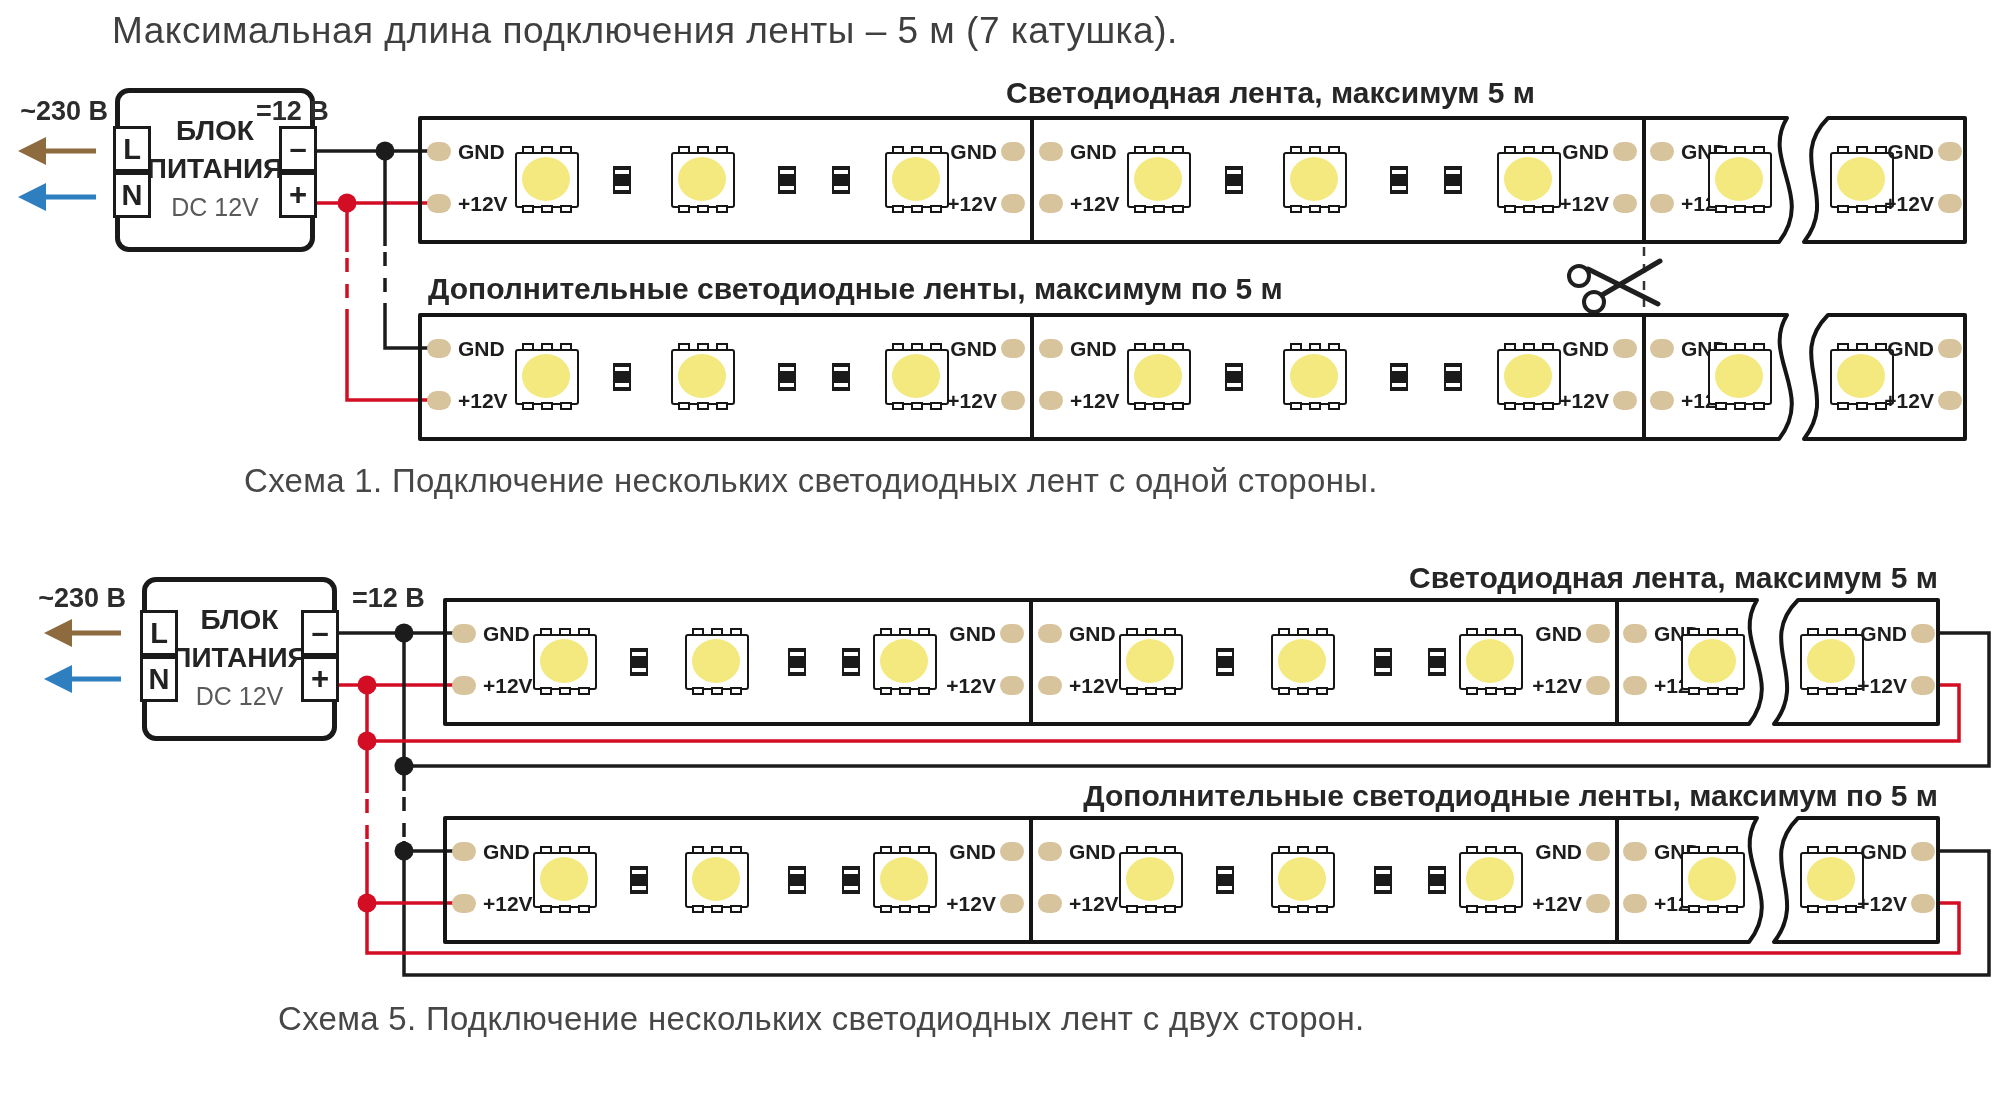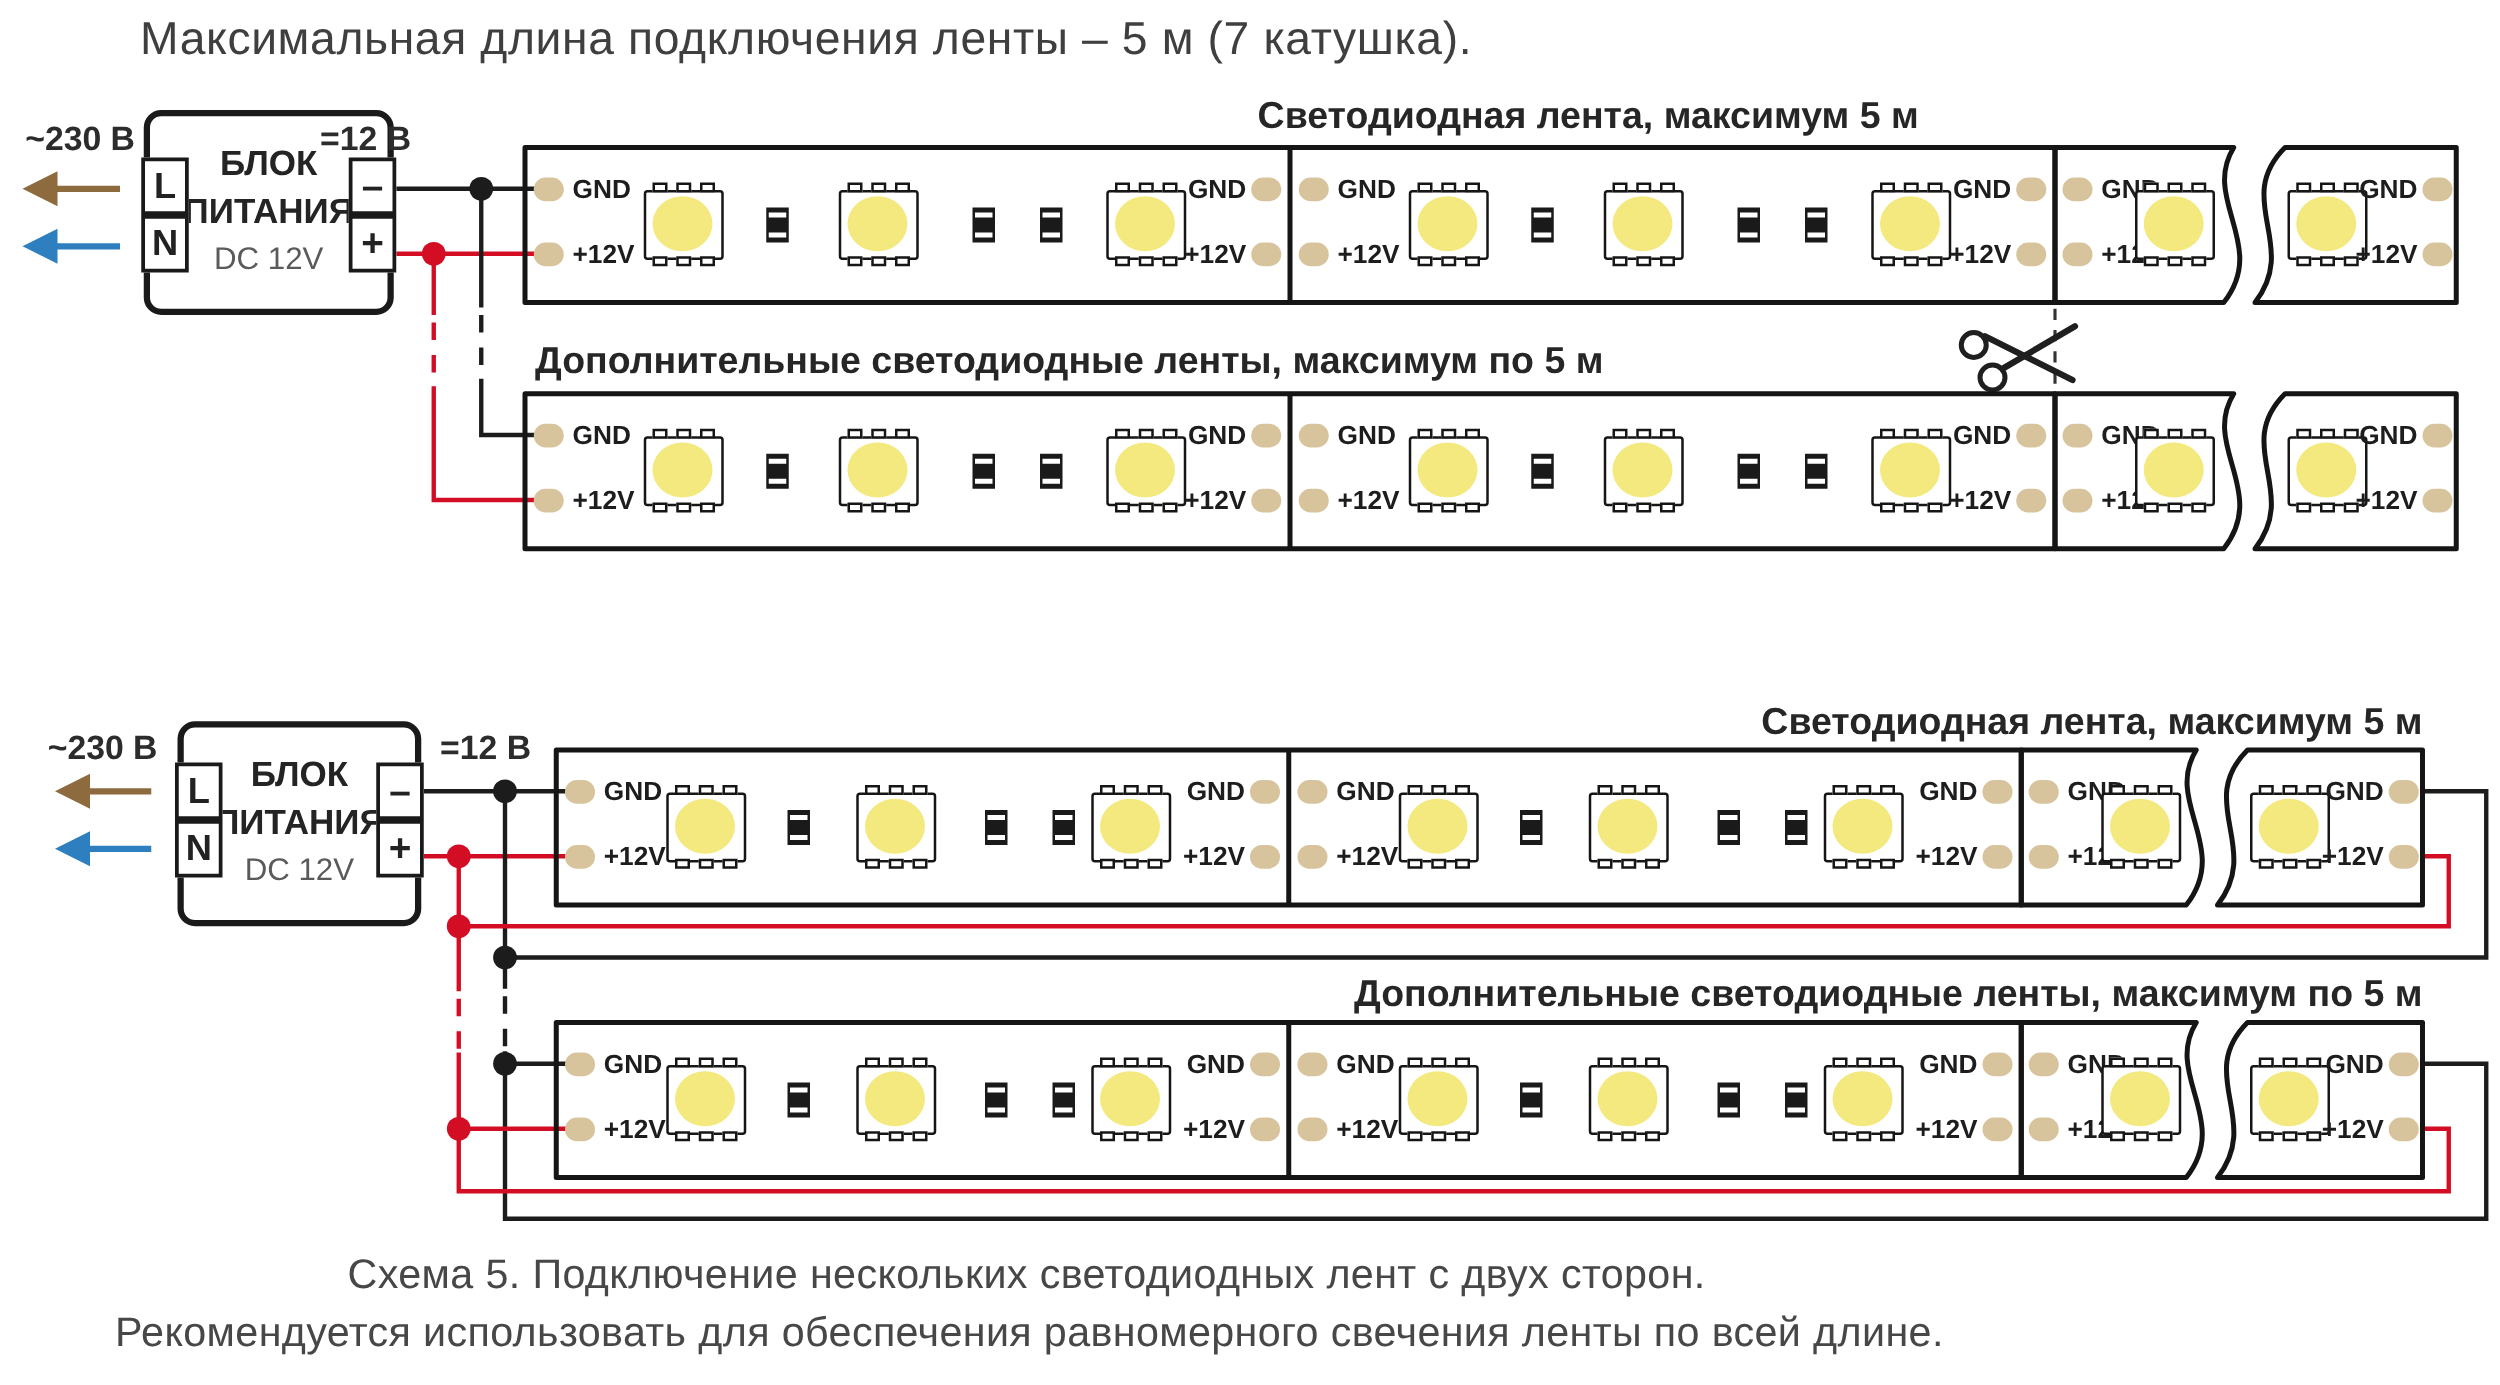--- a/index.html
+++ b/index.html
@@ -625,31 +625,31 @@
       <div class="term" style="left:-7px;top:33px">L</div>
       <div class="term" style="left:-7px;top:79px">N</div>
       <div class="term sign" style="right:-7px;top:33px">–</div>
       <div class="term sign" style="right:-7px;top:79px">+</div>
     </div>
     <div class="abs volt" style="left:8px;top:96px;width:100px;text-align:right">~230 В</div>
     <div class="abs volt" style="left:256px;top:96px">=12 В</div>
 
     <div class="abs strip-title" style="left:900px;top:76px;width:635px;text-align:right">Светодиодная лента, максимум 5 м</div>
     <div class="abs strip-title" style="left:428px;top:272px">Дополнительные светодиодные ленты, максимум по 5 м</div>
+    <div class="abs caption" style="left:244px;top:462px">Схема 1. Подключение нескольких светодиодных лент с одной стороны.</div>
 
     <div class="abs psu" style="left:142px;top:577px;width:195px;height:164px">
       <div class="psu-line" style="top:22px">БЛОК</div>
       <div class="psu-line" style="top:60px">ПИТАНИЯ</div>
       <div class="psu-model" style="top:100px">DC 12V</div>
       <div class="term" style="left:-7px;top:28px">L</div>
       <div class="term" style="left:-7px;top:74px">N</div>
       <div class="term sign" style="right:-7px;top:28px">–</div>
       <div class="term sign" style="right:-7px;top:74px">+</div>
     </div>
     <div class="abs volt" style="left:24px;top:583px;width:102px;text-align:right">~230 В</div>
     <div class="abs volt" style="left:352px;top:583px">=12 В</div>
 
     <div class="abs strip-title" style="left:1300px;top:561px;width:638px;text-align:right">Светодиодная лента, максимум 5 м</div>
     <div class="abs strip-title" style="left:950px;top:779px;width:988px;text-align:right">Дополнительные светодиодные ленты, максимум по 5 м</div>
     <div class="abs caption" style="left:278px;top:1000px">Схема 5. Подключение нескольких светодиодных лент с двух сторон.</div>
-    <div class="abs caption" style="left:92px;top:1047px">Рекомендуется использовать для обеспечения равномерного свечения ленты по всей длине.</div>
   </div>
 </div>
 
 </body></html>

